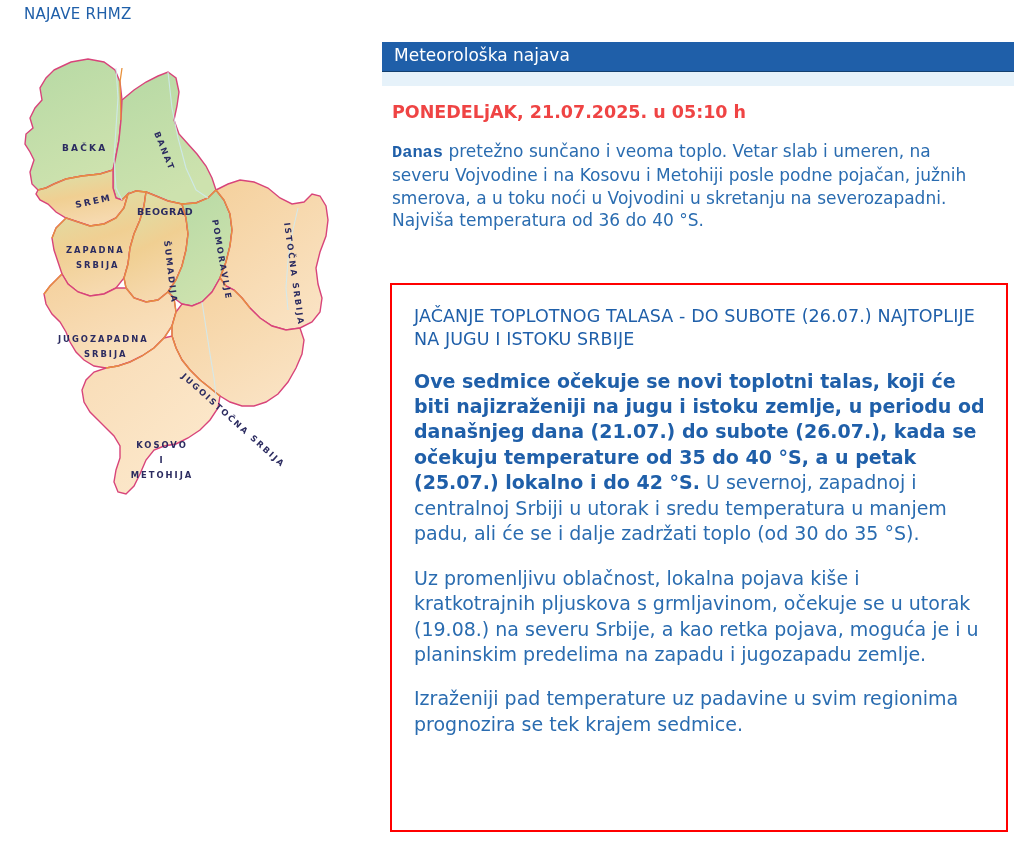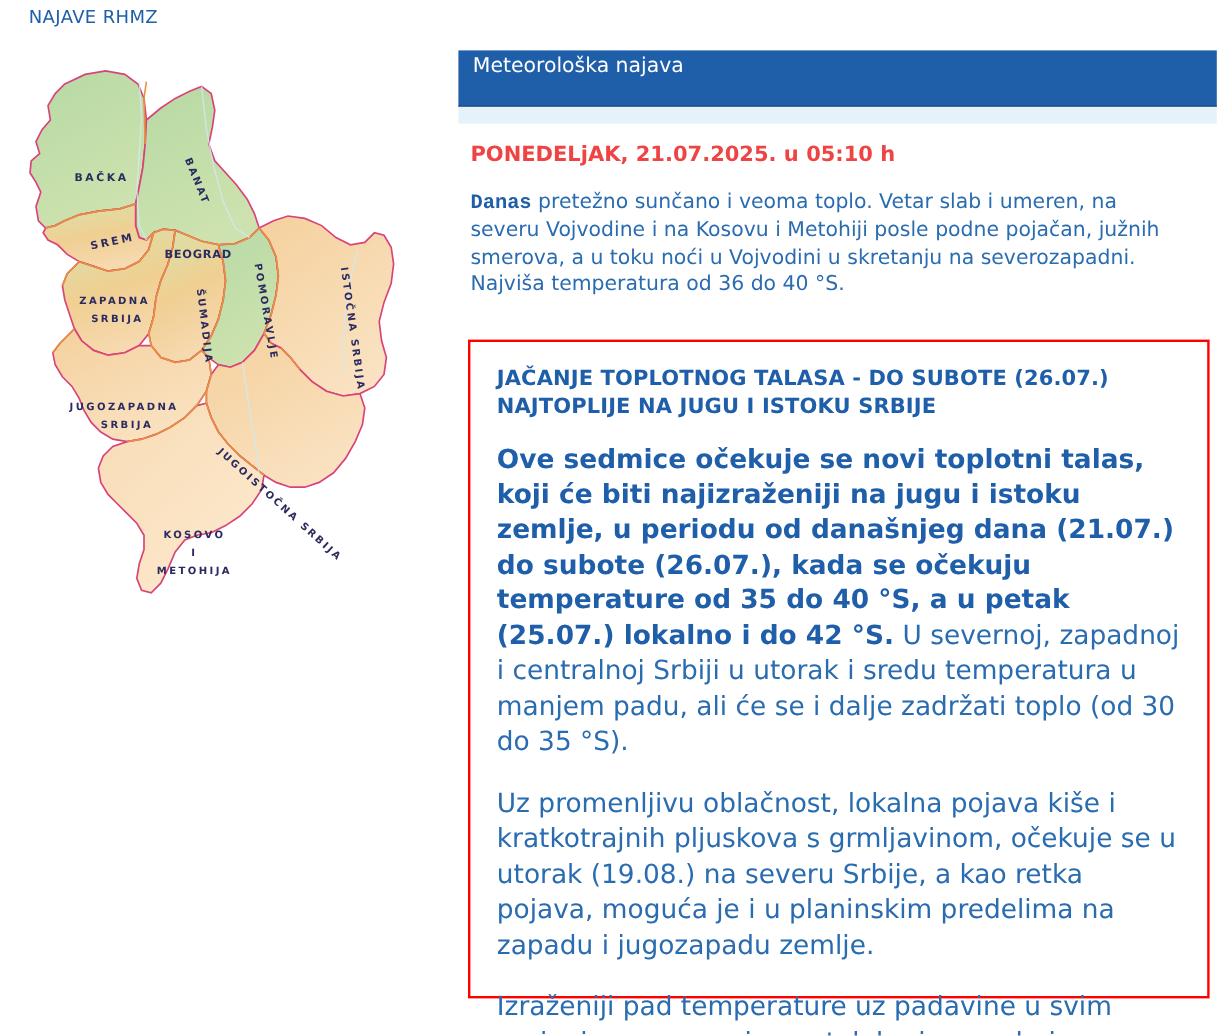--- a/index.html
+++ b/index.html
@@ -60,21 +60,21 @@
     position: absolute;
     left: 382px;
     top: 42px;
     width: 632px;
   }
 
   #section-header {
     background: #1f5fa9;
     color: #ffffff;
     font-size: 17px;
-    padding: 4px 0 22px 12px;
+    padding: 4px 0 5px 12px;
     line-height: 1.15;
     border-bottom: 1px solid #13406f;
   }
   #header-underband {
     background: #e6f2fa;
     height: 14px;
   }
 
   #forecast-date {
     color: #ef4444;
@@ -101,28 +101,28 @@
     height: 549px;
     border: 2px solid #ff0000;
     box-sizing: border-box;
     background: #ffffff;
   }
   #alert-inner {
     padding: 20px 20px 0 22px;
   }
   #alert-title {
     color: #1f5fa9;
-    font-weight: bold;
+    font-weight: normal;
     font-size: 17.5px;
     line-height: 1.3;
     letter-spacing: 0.1px;
   }
   .alert-para {
     color: #2a6cb0;
-    font-size: 22px;
+    font-size: 19px;
     line-height: 1.34;
     margin-top: 18px;
   }
   .alert-para b { color: #1f5fa9; }
 </style>
 </head>
 <body>
 
 <div id="page-title">NAJAVE RHMZ</div>
 

